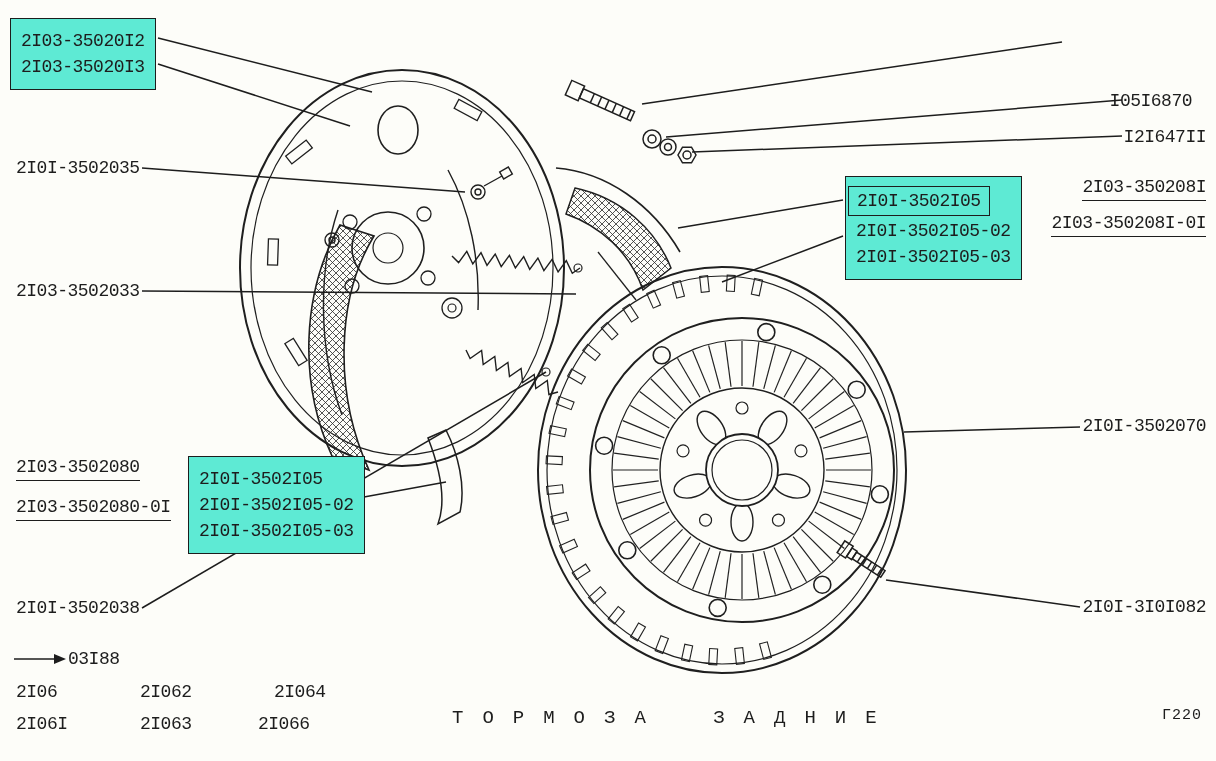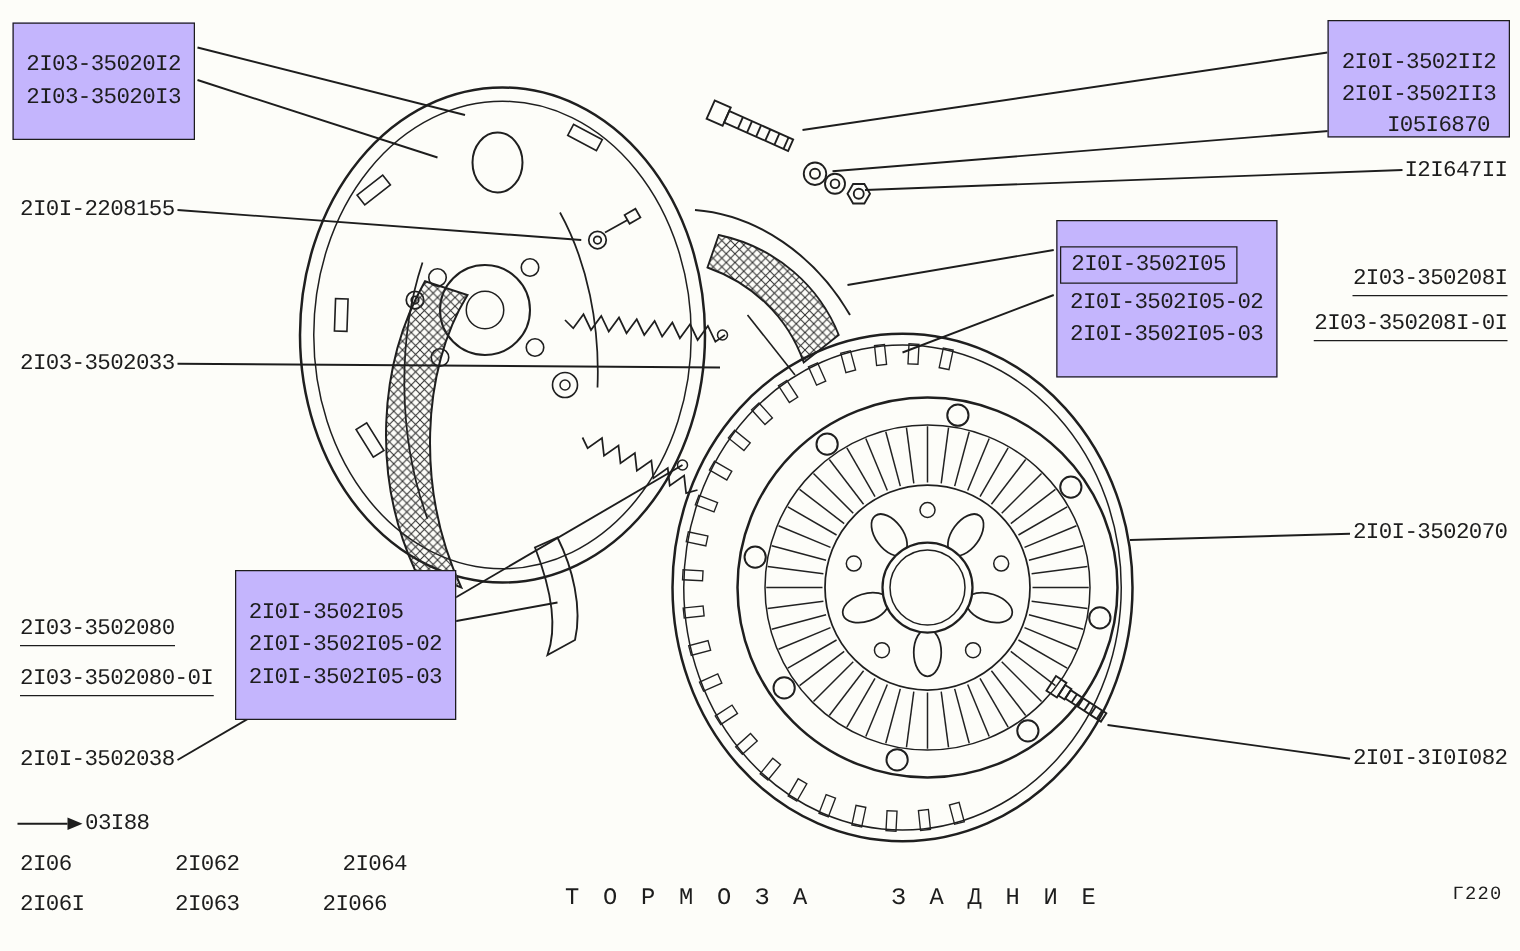--- a/index.html
+++ b/index.html
@@ -7,26 +7,26 @@
     position:relative;width:1216px;height:761px;margin:0 auto;
     background:#fdfdf9;color:#1d1d1d;overflow:hidden;
     font-family:"Liberation Mono","DejaVu Sans Mono",monospace;
   }
   svg{position:absolute;left:0;top:0;}
   .lbl{
     position:absolute;font-size:18px;letter-spacing:-0.5px;
     white-space:nowrap;line-height:20px;
   }
   .box{
-    position:absolute;border:1.7px solid #1d1d1d;background:#c4b5fd;
-    padding:20px 10px;font-size:18px;letter-spacing:-0.5px;line-height:26px;
+    position:absolute;border:1.7px solid #1d1d1d;background:#5eead4;
+    padding:9px 10px;font-size:18px;letter-spacing:-0.5px;line-height:26px;
     white-space:nowrap;
   }
   .u{
-    display:inline-block;border-bottom:1.7px solid #1d1d1d;padding-bottom:3px;margin-top:36px;
+    display:inline-block;border-bottom:1.7px solid #1d1d1d;padding-bottom:3px;
   }
   .inner{
     display:inline-block;border:1.7px solid #1d1d1d;padding:1px 8px;margin:0 -8px 2px -8px;
   }
   .title{
     position:absolute;left:452px;top:707px;font-size:19px;
     letter-spacing:19px;word-spacing:18px;white-space:nowrap;text-align:right;
   }
   .code{position:absolute;right:14px;top:707px;font-size:15px;letter-spacing:1px;}
   .ra{text-align:right;}
@@ -252,40 +252,36 @@
         <polygon points="54,654 66,659 54,664" fill="#1d1d1d" stroke="none"></polygon>
       </g>
     </g>
   </svg>
 
   <div class="box" style="left:10px;top:18px">
     <div>2I03-35020I2</div>
     <div>2I03-35020I3</div>
   </div>
 
-  <div class="lbl" style="left:16px;top:158px">2I0I-2208155</div>
+  <div class="lbl" style="left:16px;top:158px">2I0I-3502035</div>
   <div class="lbl" style="left:16px;top:281px">2I03-3502033</div>
 
   <div class="lbl" style="left:16px;top:457px"><span class="u">2I03-3502080</span></div>
   <div class="lbl" style="left:16px;top:497px"><span class="u">2I03-3502080-0I</span></div>
 
   <div class="box" style="left:188px;top:456px">
     <div>2I0I-3502I05</div>
     <div>2I0I-3502I05-02</div>
     <div>2I0I-3502I05-03</div>
   </div>
 
   <div class="lbl" style="left:16px;top:598px">2I0I-3502038</div>
 
   <div class="lbl" style="left:68px;top:649px">03I88</div>
 
-  <div class="box" style="right:8px;top:16px">
-    <div>2I0I-3502II2</div>
-    <div>2I0I-3502II3</div>
-  </div>
 
   <div class="lbl ra" style="right:24px;top:91px">I05I6870</div>
   <div class="lbl ra" style="right:10px;top:127px">I2I647II</div>
 
   <div class="box" style="left:845px;top:176px">
     <div><span class="inner">2I0I-3502I05</span></div>
     <div>2I0I-3502I05-02</div>
     <div>2I0I-3502I05-03</div>
   </div>
 

